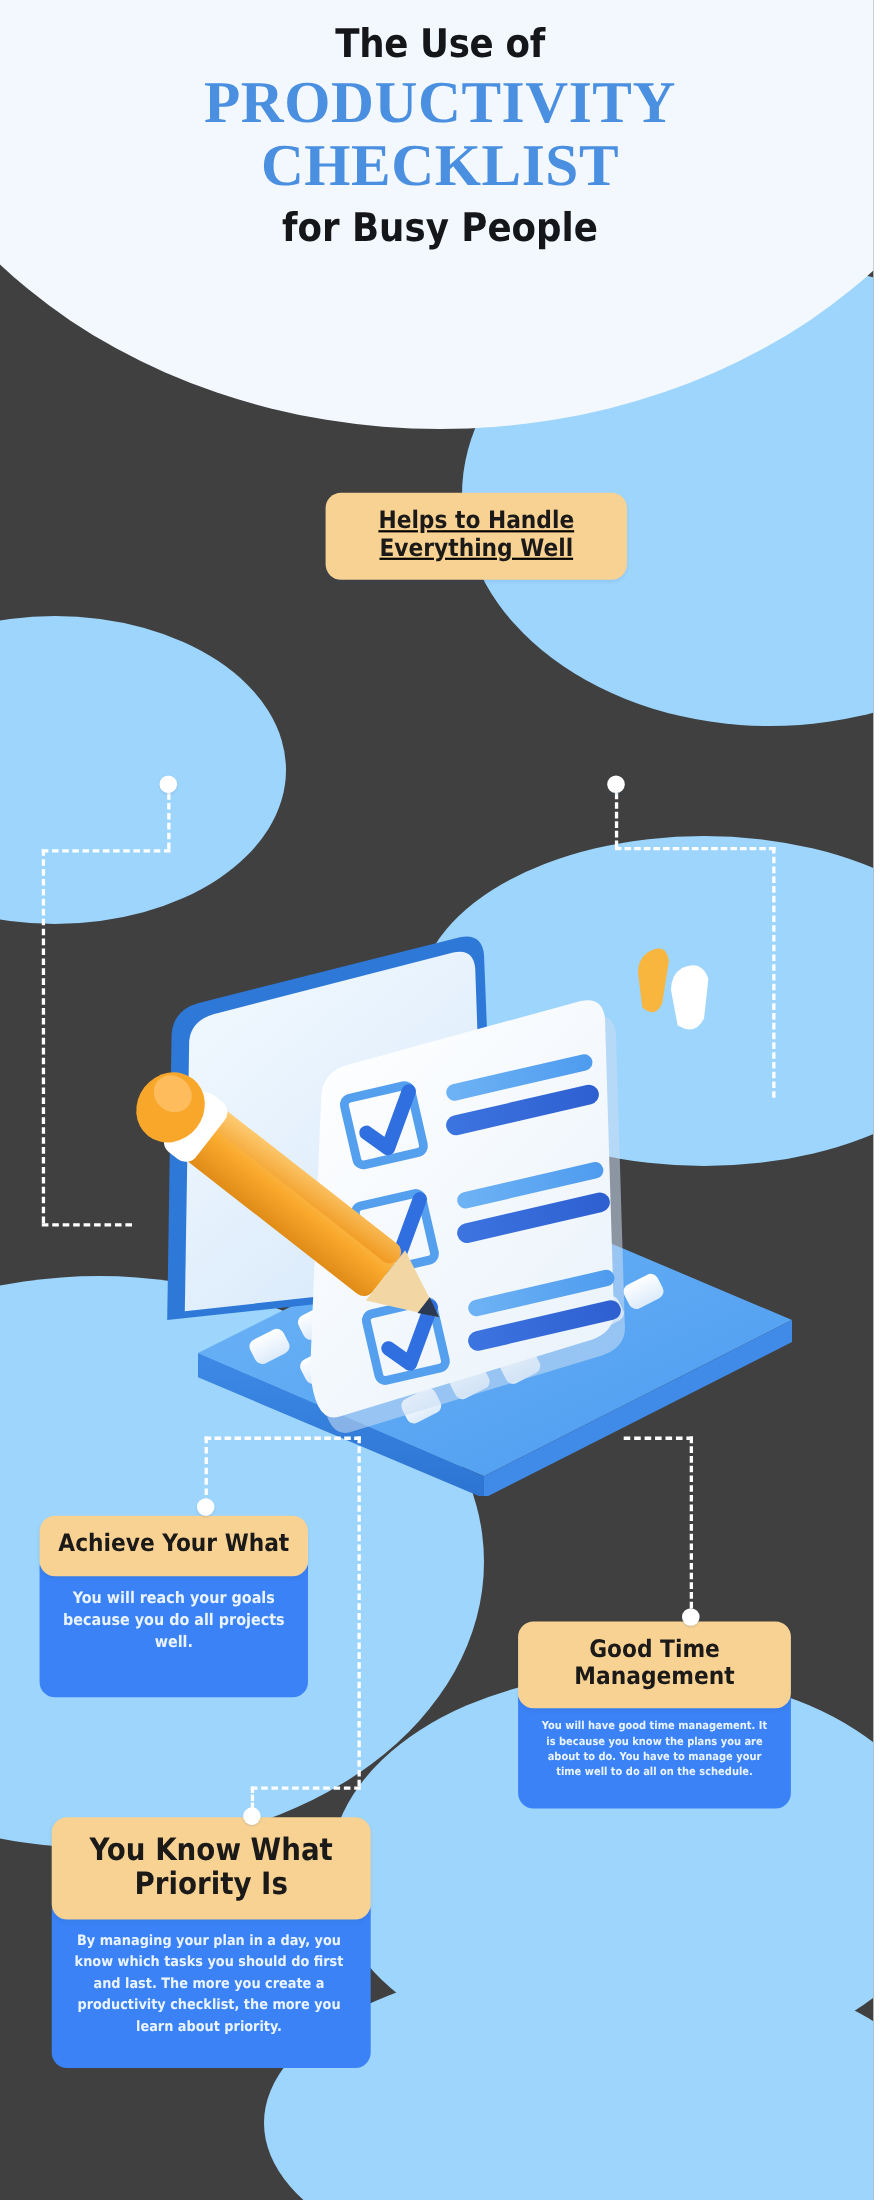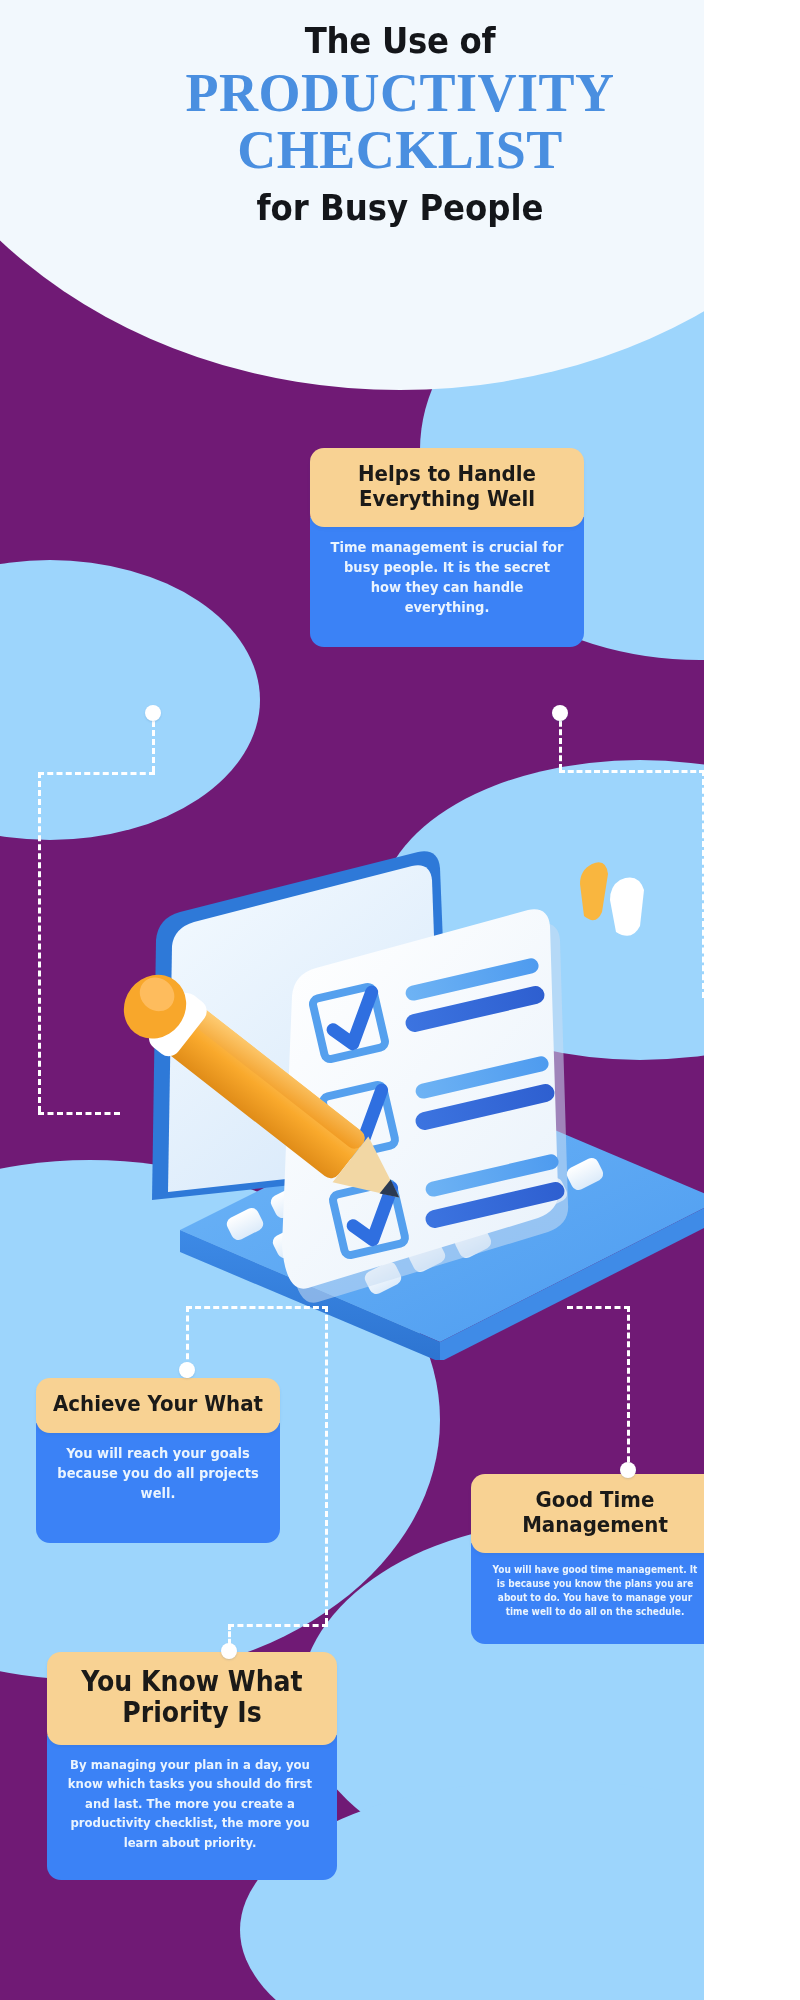--- a/index.html
+++ b/index.html
@@ -3,22 +3,22 @@
 <meta charset="utf-8">
 <style>
   * { box-sizing: border-box; margin: 0; padding: 0; }
   html, body {
     width: 800px; height: 2000px;
     font-family: "Liberation Sans", sans-serif;
     overflow: hidden;
   }
   #infographic {
     position: relative;
-    width: 704px; height: 2000px;
-    background: #701a75;
+    width: 794px; height: 2000px;
+    background: #404040;
     overflow: hidden;
   }
 
   
   .blob { position: absolute; background: #9DD5FC; border-radius: 50%; }
   #blob-a { width: 560px; height: 420px; left: 420px; top: 240px; }
   #blob-b { width: 520px; height: 300px; left: 380px; top: 760px; }
   #blob-c { width: 700px; height: 520px; left: -260px; top: 1160px; }
   #blob-d { width: 560px; height: 360px; left: 300px; top: 1520px; }
   #blob-e { width: 420px; height: 280px; left: -160px; top: 560px; }
@@ -100,21 +100,21 @@
     line-height: 1.38;
     position: relative;
     z-index: 1;
   }
 
   
   #card-1 { left: 36px;  top: 484px; width: 244px; }
   #card-1 .card-head { font-size: 22px; }
   #card-1 .card-body { font-size: 14.5px; padding-bottom: 30px; }
 
-  #card-2 { left: 310px; top: 448px; width: 274px; }
+  #card-2 { left: 296px; top: 448px; width: 274px; text-decoration: underline; }
   #card-2 .card-head { font-size: 22px; }
   #card-2 .card-body { font-size: 14.5px; padding-bottom: 30px; }
 
   #card-3 { left: 36px;  top: 1378px; width: 244px; }
   #card-3 .card-head { font-size: 22px; }
   #card-3 .card-body { font-size: 14.5px; padding-bottom: 40px; }
 
   #card-4 { left: 471px; top: 1474px; width: 248px; }
   #card-4 .card-head { font-size: 22px; }
   #card-4 .card-body { font-size: 10px; padding-bottom: 26px; }
@@ -285,21 +285,20 @@
         <path d="M560 120 Q578 112 584 130 L580 166 Q572 182 556 172 L550 140 Q550 126 560 120 Z" fill="#FFFFFF"></path>
       </g>
     </svg>
   </div>
 
   <div class="card" id="card-1">
   </div>
 
   <div class="card" id="card-2">
     <div class="card-head">Helps to Handle Everything Well</div>
-    <div class="card-body">Time management is crucial for busy people. It is the secret how they can handle everything.</div>
   </div>
 
   <div class="card" id="card-3">
     <div class="card-head">Achieve Your What</div>
     <div class="card-body">You will reach your goals because you do all projects well.</div>
   </div>
 
   <div class="card" id="card-4">
     <div class="card-head">Good Time Management</div>
     <div class="card-body">You will have good time management. It is because you know the plans you are about to do. You have to manage your time well to do all on the schedule.</div>

